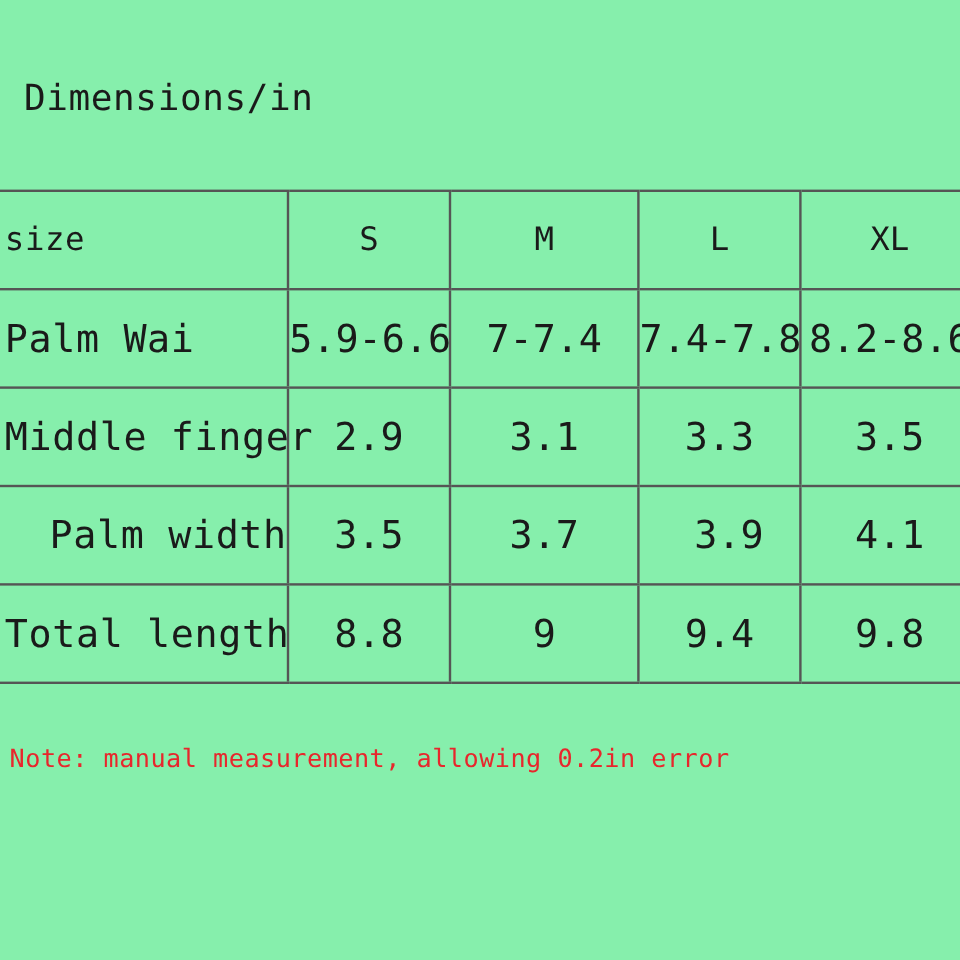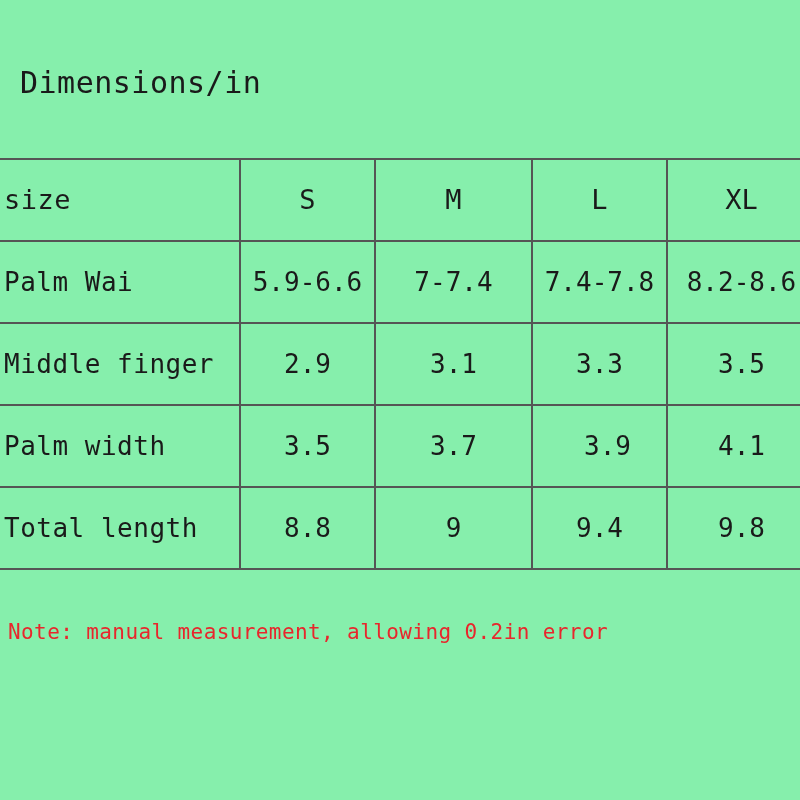--- a/index.html
+++ b/index.html
@@ -60,21 +60,21 @@
   table#size-table col.c-l     { width: 135px; }
   table#size-table col.c-xl    { width: 148px; }
 
   table#size-table td {
     height: 80px;
     padding: 0;
     border-top: 2px solid #555555;
     border-bottom: 2px solid #555555;
     border-left: 2px solid #555555;
     border-right: 0;
-    font-size: 26px;
+    font-size: 32px;
     line-height: 30px;
     color: #1a1a1a;
     vertical-align: middle;
     white-space: nowrap;
     font-family: "DejaVu Sans Mono", "Liberation Mono", monospace;
   }
 
   
   table#size-table td.label-cell {
     border-left: 0;
@@ -137,21 +137,21 @@
             <td class="value-cell" style="border-top-color: rgb(85, 85, 85); border-bottom-color: rgb(85, 85, 85); border-left-color: rgb(85, 85, 85);">8.2-8.6</td>
           </tr>
           <tr>
             <td class="label-cell" style="border-top-color: rgb(85, 85, 85); border-bottom-color: rgb(85, 85, 85); border-left-color: rgb(85, 85, 85);">Middle finger</td>
             <td class="value-cell" style="border-top-color: rgb(85, 85, 85); border-bottom-color: rgb(85, 85, 85); border-left-color: rgb(85, 85, 85);">2.9</td>
             <td class="value-cell" style="border-top-color: rgb(85, 85, 85); border-bottom-color: rgb(85, 85, 85); border-left-color: rgb(85, 85, 85); border-radius: 30px;">3.1</td>
             <td class="value-cell" style="border-top-color: rgb(85, 85, 85); border-bottom-color: rgb(85, 85, 85); border-left-color: rgb(85, 85, 85);">3.3</td>
             <td class="value-cell" style="border-top-color: rgb(85, 85, 85); border-bottom-color: rgb(85, 85, 85); border-left-color: rgb(85, 85, 85);">3.5</td>
           </tr>
           <tr>
-            <td class="label-cell" style="border-top-color: rgb(85, 85, 85); border-bottom-color: rgb(85, 85, 85); border-left-color: rgb(85, 85, 85);">Palm width</td>
+            <td class="label-cell" style="border-top-color: rgb(85, 85, 85); border-bottom-color: rgb(85, 85, 85); border-left-color: rgb(85, 85, 85); text-align: right;">Palm width</td>
             <td class="value-cell" style="border-top-color: rgb(85, 85, 85); border-bottom-color: rgb(85, 85, 85); border-left-color: rgb(85, 85, 85);">3.5</td>
             <td class="value-cell" style="border-top-color: rgb(85, 85, 85); border-bottom-color: rgb(85, 85, 85); border-left-color: rgb(85, 85, 85);">3.7</td>
             <td class="value-cell" style="border-top-color: rgb(85, 85, 85); border-bottom-color: rgb(85, 85, 85); border-left-color: rgb(85, 85, 85); padding-left: 16px;">3.9</td>
             <td class="value-cell" style="border-top-color: rgb(85, 85, 85); border-bottom-color: rgb(85, 85, 85); border-left-color: rgb(85, 85, 85);">4.1</td>
           </tr>
           <tr>
             <td class="label-cell" style="border-top-color: rgb(85, 85, 85); border-bottom-color: rgb(85, 85, 85); border-left-color: rgb(85, 85, 85); margin-left: 40px;">Total length</td>
             <td class="value-cell" style="border-top-color: rgb(85, 85, 85); border-bottom-color: rgb(85, 85, 85); border-left-color: rgb(85, 85, 85);">8.8</td>
             <td class="value-cell" style="border-top-color: rgb(85, 85, 85); border-bottom-color: rgb(85, 85, 85); border-left-color: rgb(85, 85, 85);">9</td>
             <td class="value-cell" style="border-top-color: rgb(85, 85, 85); border-bottom-color: rgb(85, 85, 85); border-left-color: rgb(85, 85, 85);">9.4</td>

